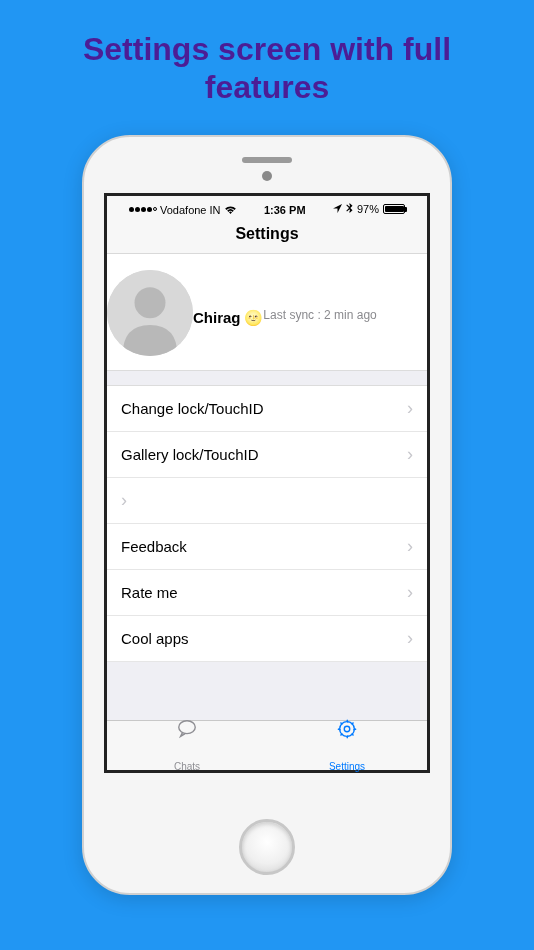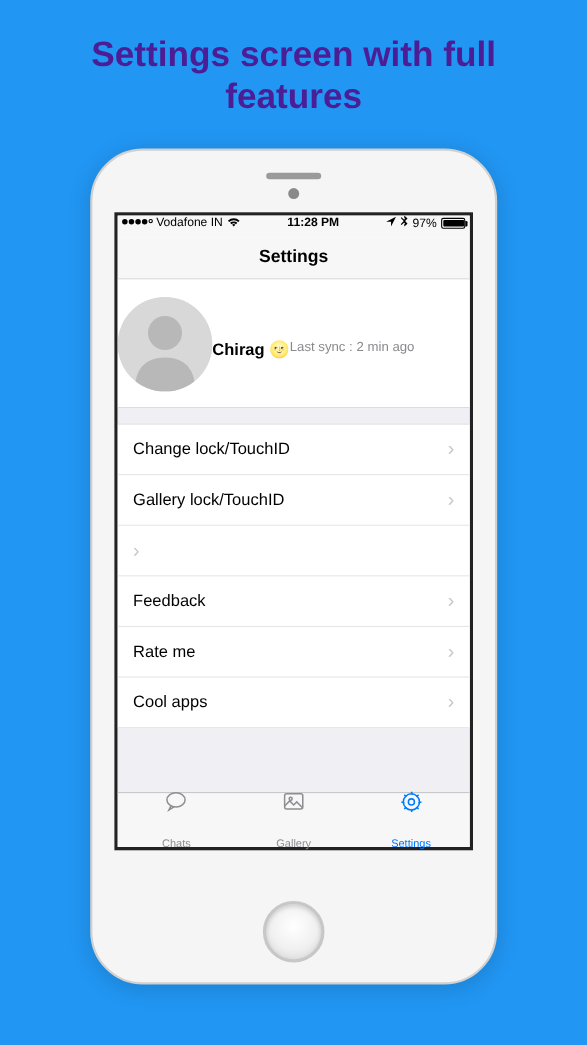--- a/index.html
+++ b/index.html
@@ -55,23 +55,23 @@
     background: #fff;
     border: 3px solid #222;
     display: flex;
     flex-direction: column;
     position: relative;
   }
   .status-bar {
     height: 20px;
     background: #f7f7f7;
     display: flex;
-    align-items: flex-start;
+    align-items: flex-end;
     justify-content: space-between;
-    padding: 0 4px;
+    padding: 0 22px;
     font-size: 11px;
     color: #000;
     flex-shrink: 0;
   }
   .status-left { display: flex; align-items: center; gap: 3px; }
   .status-right { display: flex; align-items: center; gap: 4px; }
   .signal-dots { display: flex; gap: 1px; }
   .signal-dots span {
     width: 5px; height: 5px; border-radius: 50%;
     background: #000;
@@ -200,21 +200,21 @@
             <span></span>
             <span class="hollow"></span>
         </span>
         <span>Vodafone IN</span>
         <span class="wifi-ic">
           <svg width="13" height="10" viewBox="0 0 13 10">
               <path d="M6.5 9 L8 7.3 A2.2 2.2 0 0 0 5 7.3 Z M3.2 5.6 A4.8 4.8 0 0 1 9.8 5.6 L8.6 6.9 A3 3 0 0 0 4.4 6.9 Z M1.2 3.6 A7.5 7.5 0 0 1 11.8 3.6 L10.6 4.9 A5.8 5.8 0 0 0 2.4 4.9 Z" fill="#000"></path>
             </svg>
         </span>
       </div>
-      <div style="font-weight:600;">11:28 PM</div>
+      <div style="font-weight:600;">1:36 PM</div>
       <div class="status-right">
         <span>
           <svg width="9" height="9" viewBox="0 0 10 10">
               <path d="M0 5 L10 0 L5 10 L5 5 Z" fill="#000"></path>
             </svg>
         </span>
         <span>
           <svg width="7" height="11" viewBox="0 0 7 11">
               <path d="M3.5 0 L6.5 2.7 L4.3 5 L6.5 7.3 L3.5 10 L3.5 6.2 L1 8.5 L0.3 7.8 L3 5 L0.3 2.2 L1 1.5 L3.5 3.8 Z M4.2 2.7 L3.5 2 L3.5 3.5 Z M4.2 7.3 L3.5 6.5 L3.5 8 Z" fill="#000"></path>
             </svg>
@@ -275,30 +275,20 @@
     <div class="tab-bar">
       <div class="tab">
         <span>
           <svg viewBox="0 0 24 24" fill="none" stroke="#8e8e93" stroke-width="1.5">
             <ellipse cx="12" cy="10" rx="9" ry="7"></ellipse>
             <path d="M7 16 L5 20 L10 17"></path>
           </svg>
         </span>
         <span>Chats</span>
       </div>
-      <div class="tab">
-        <span>
-          <svg viewBox="0 0 24 24" fill="none" stroke="#8e8e93" stroke-width="1.5">
-            <rect x="3" y="4" width="18" height="15" rx="2"></rect>
-            <circle cx="9" cy="9" r="1.5"></circle>
-            <path d="M3 16 L8 11 L12 15 L15 12 L21 18"></path>
-          </svg>
-        </span>
-        <span>Gallery</span>
-      </div>
       <div class="tab active">
         <span>
           <svg viewBox="0 0 24 24" fill="none" stroke="#007aff" stroke-width="1.5">
             <circle cx="12" cy="12" r="3"></circle>
             <path d="M12 2 L13 5 M12 22 L13 19 M2 12 L5 13 M22 12 L19 13 M4.9 4.9 L7 7 M19.1 19.1 L17 17 M4.9 19.1 L7 17 M19.1 4.9 L17 7"></path>
             <circle cx="12" cy="12" r="8"></circle>
           </svg>
         </span>
         <span>Settings</span>
       </div>

